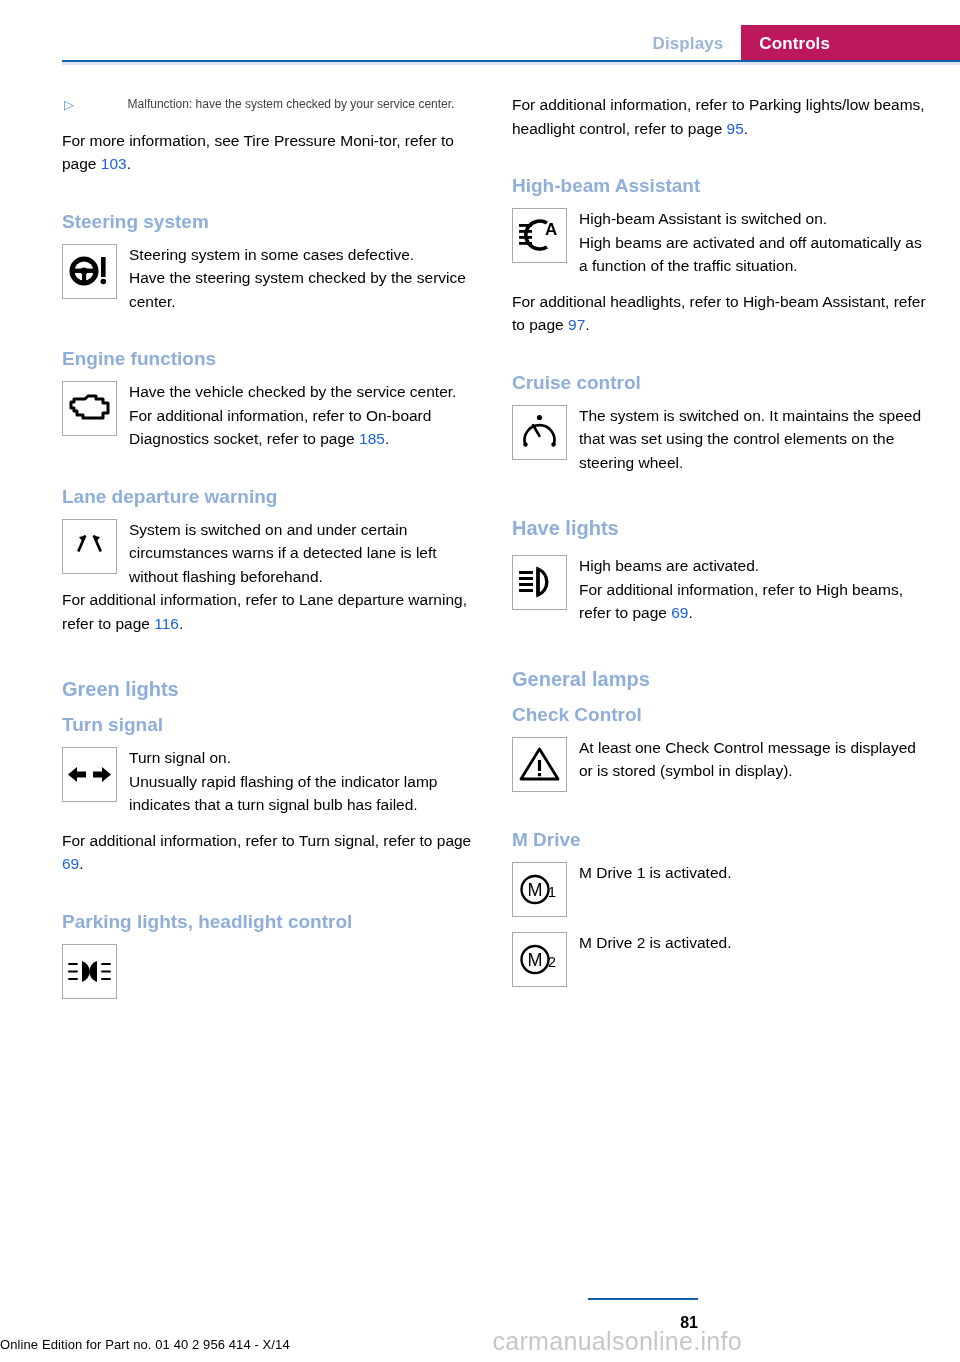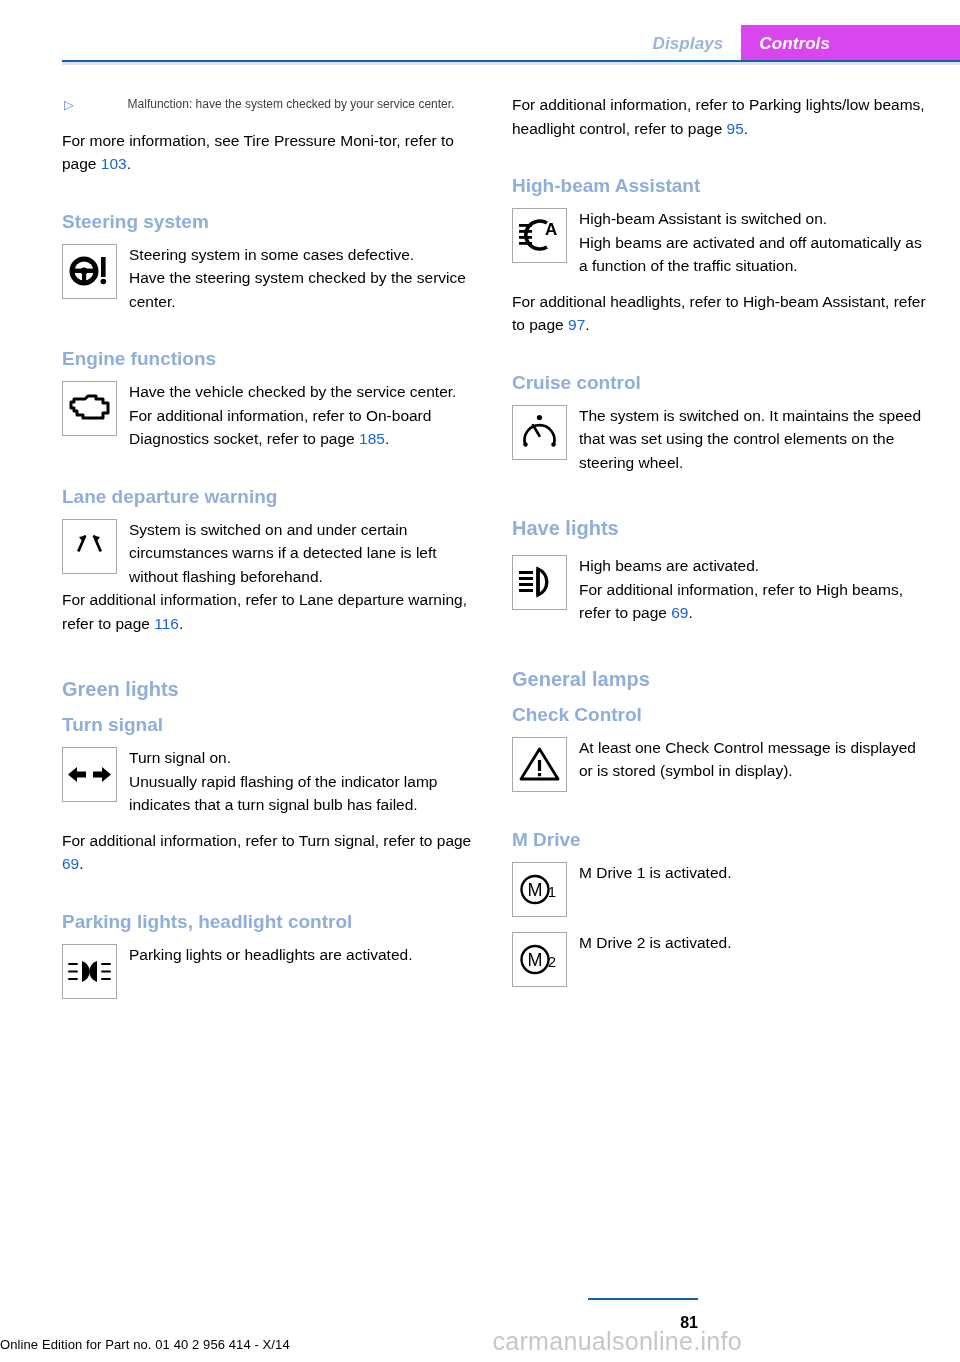--- a/index.html
+++ b/index.html
@@ -7,34 +7,34 @@
   body {
     width:960px; height:1362px;
     background:#ffffff;
     font-family:"Liberation Sans", sans-serif;
     position:relative;
     overflow:hidden;
   }
 
   
   .header {
-    position:absolute; top:0; left:0; width:960px; height:62px;font-style:italic;
+    position:absolute; top:0; left:0; width:960px; height:62px;
   }
   .tabs {
     position:absolute; right:0; top:25px;
     display:flex; align-items:stretch; height:37px;
   }
   .tab {
     font-size:17px; font-weight:bold;
     display:flex; align-items:center;
     padding:0 18px 0 18px;
     letter-spacing:0.1px;
   }
   .tab-inactive { color:#9CB4D8; background:#ffffff; }
-  .tab-active { color:#ffffff; background:#d946ef; padding-right:130px; }
+  .tab-active { color:#ffffff; background:#be185d; padding-right:130px; }
   .header-rule {
     position:absolute; left:62px; top:60px; width:898px; height:2px;
     background:#1260A8;
   }
   .header-rule-light {
     position:absolute; left:62px; top:62px; width:898px; height:3px;
     background:#DCE6F2;
   }
 
   
@@ -228,21 +228,20 @@
               <line x1="6" y1="19" x2="14" y2="19"></line>
               <line x1="6" y1="26.5" x2="14" y2="26.5"></line>
               <line x1="6" y1="34" x2="14" y2="34"></line>
               <line x1="39" y1="19" x2="47" y2="19"></line>
               <line x1="39" y1="26.5" x2="47" y2="26.5"></line>
               <line x1="39" y1="34" x2="47" y2="34"></line>
             </g>
           </g>
         </svg>
       </div>
-      <p class="sym-text">Parking lights or headlights are activated.</p>
     </div>
 
   </div>
 
   <div class="col col-right">
 
     <p class="para"><span>For additional information, refer to Parking lights/low beams, headlight control, refer to page </span><span class="lnk">95</span><span>.</span></p>
 
     <div class="gap-m"></div>
 

